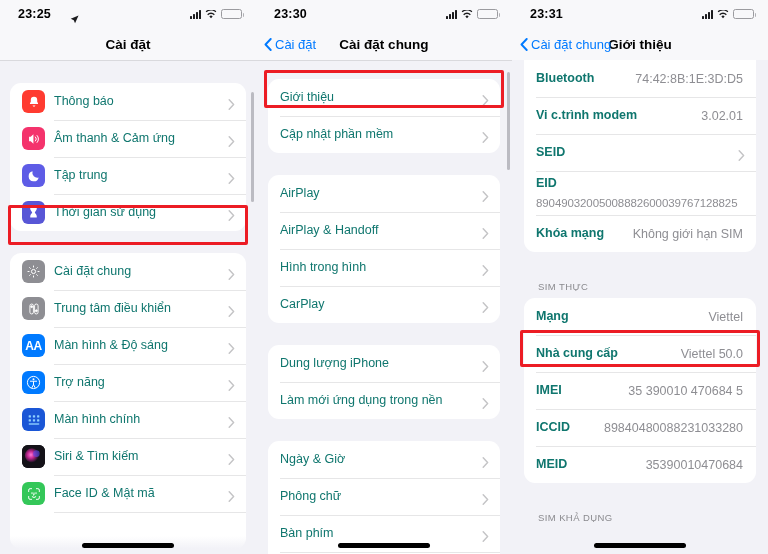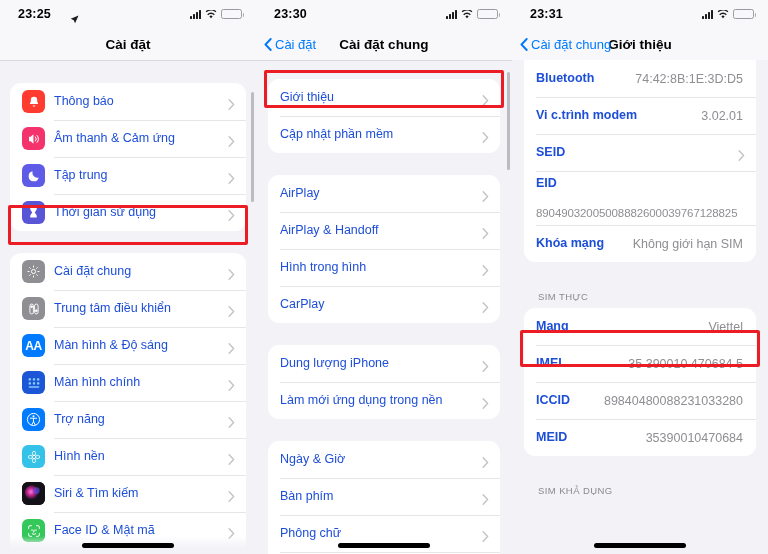--- a/index.html
+++ b/index.html
@@ -82,34 +82,34 @@
     height: 1px; background: rgba(60,60,67,.13);
   }
   .row.has-icon + .row.has-icon::before { left: 44px; }
   .ic {
     width: 23px; height: 23px; border-radius: 6px;
     margin-right: 9px; flex: none;
     display: flex; align-items: center; justify-content: center;
     color: #fff; font-size: 11px; font-weight: bold;
     overflow: hidden; position: relative;
   }
-  .label { font-size: 12.5px; color: #1d4ed8; flex: 1; line-height: 1.2; }
+  .label { font-size: 12.5px; color: #0f766e; flex: 1; line-height: 1.2; }
   .value { font-size: 12.5px; color: #8e8e93; margin-left: auto; padding-right: 2px; white-space: nowrap; }
   .chev {
     width: 7px; height: 11px; flex: none; margin-left: 6px;
   }
   .sect-head {
     font-size: 9.5px; color: #8a8a8e;
     letter-spacing: .4px;
     padding: 0 0 6px 14px;
     margin-top: 7px;
   }
   .stack { display: block; padding-top: 5px; padding-bottom: 6px; }
   .stack .label { font-weight: bold; font-size: 12.5px; }
-  .stack .sub { font-size: 11.5px; color: #8e8e93; margin-top: 16px; letter-spacing: -.1px; }
+  .stack .sub { font-size: 11.5px; color: #8e8e93; margin-top: 6px; letter-spacing: -.1px; }
   .row.bold .label { font-weight: bold; }
 
   
   .hl {
     position: absolute;
     border: 3px solid #ec1c24;
     border-radius: 2px;
     pointer-events: none;
     z-index: 30;
   }
@@ -249,67 +249,52 @@
               </svg>
           </span>
           <span class="label">Trung tâm điều khiển</span>
           <span class="chev"><svg viewBox="0 0 8 13" width="7" height="11">
                 <path d="M1.3 1 6.5 6.5 1.3 12" stroke="#c4c4c6" stroke-width="1.7" fill="none" stroke-linecap="round" stroke-linejoin="round"></path>
               </svg></span>
         </div>
         <div class="row has-icon">
           <span class="ic" style="background:#007aff;font-size:12px;letter-spacing:-.5px">AA</span>
           <span class="label">Màn hình &amp; Độ sáng</span>
+          <span class="chev"><svg viewBox="0 0 8 13" width="7" height="11">
+                <path d="M1.3 1 6.5 6.5 1.3 12" stroke="#c4c4c6" stroke-width="1.7" fill="none" stroke-linecap="round" stroke-linejoin="round"></path>
+              </svg></span>
+        </div>
+        <div class="row has-icon">
+          <span class="ic" style="background:#007aff">
+            <svg viewBox="0 0 24 24" width="17" height="17" fill="none" stroke="#fff" stroke-width="1.4">
+                <circle cx="12" cy="12" r="8.6"></circle>
+                <circle cx="12" cy="7.3" r="1.4" fill="#fff" stroke="none"></circle>
+                <path d="M7.6 10.2h8.8M12 10.8v4.2M12 15l-2.3 4.2M12 15l2.3 4.2" stroke-linecap="round"></path>
+              </svg>
+          </span>
+          <span class="label">Trợ năng</span>
           <span class="chev"><svg viewBox="0 0 8 13" width="7" height="11">
                 <path d="M1.3 1 6.5 6.5 1.3 12" stroke="#c4c4c6" stroke-width="1.7" fill="none" stroke-linecap="round" stroke-linejoin="round"></path>
               </svg></span>
         </div>
         <div class="row has-icon">
           <span class="ic" style="background:#1a56d6">
             <svg viewBox="0 0 24 24" width="16" height="16">
                 <g fill="#8fd0ff">
                   <rect x="4" y="5" width="3.4" height="3.4" rx=".8"></rect>
                   <rect x="10.3" y="5" width="3.4" height="3.4" rx=".8"></rect>
                   <rect x="16.6" y="5" width="3.4" height="3.4" rx=".8"></rect>
                   <rect x="4" y="10.9" width="3.4" height="3.4" rx=".8"></rect>
                   <rect x="10.3" y="10.9" width="3.4" height="3.4" rx=".8"></rect>
                   <rect x="16.6" y="10.9" width="3.4" height="3.4" rx=".8"></rect>
                   <rect x="4" y="16.6" width="16" height="3" rx="1.2" opacity=".7"></rect>
                 </g>
               </svg>
           </span>
           <span class="label">Màn hình chính</span>
-          <span class="chev"><svg viewBox="0 0 8 13" width="7" height="11">
-                <path d="M1.3 1 6.5 6.5 1.3 12" stroke="#c4c4c6" stroke-width="1.7" fill="none" stroke-linecap="round" stroke-linejoin="round"></path>
-              </svg></span>
-        </div>
-        <div class="row has-icon">
-          <span class="ic" style="background:#007aff">
-            <svg viewBox="0 0 24 24" width="17" height="17" fill="none" stroke="#fff" stroke-width="1.4">
-                <circle cx="12" cy="12" r="8.6"></circle>
-                <circle cx="12" cy="7.3" r="1.4" fill="#fff" stroke="none"></circle>
-                <path d="M7.6 10.2h8.8M12 10.8v4.2M12 15l-2.3 4.2M12 15l2.3 4.2" stroke-linecap="round"></path>
-              </svg>
-          </span>
-          <span class="label">Trợ năng</span>
-          <span class="chev"><svg viewBox="0 0 8 13" width="7" height="11">
-                <path d="M1.3 1 6.5 6.5 1.3 12" stroke="#c4c4c6" stroke-width="1.7" fill="none" stroke-linecap="round" stroke-linejoin="round"></path>
-              </svg></span>
-        </div>
-        <div class="row has-icon">
-          <span class="ic" style="background:#35c2e8">
-            <svg viewBox="0 0 24 24" width="16" height="16" fill="none" stroke="#fff" stroke-width="1.2">
-                <circle cx="12" cy="12" r="2.6"></circle>
-                <ellipse cx="12" cy="6.6" rx="2.4" ry="3.2"></ellipse>
-                <ellipse cx="12" cy="17.4" rx="2.4" ry="3.2"></ellipse>
-                <ellipse cx="6.6" cy="12" rx="3.2" ry="2.4"></ellipse>
-                <ellipse cx="17.4" cy="12" rx="3.2" ry="2.4"></ellipse>
-              </svg>
-          </span>
-          <span class="label">Hình nền</span>
           <span class="chev"><svg viewBox="0 0 8 13" width="7" height="11">
                 <path d="M1.3 1 6.5 6.5 1.3 12" stroke="#c4c4c6" stroke-width="1.7" fill="none" stroke-linecap="round" stroke-linejoin="round"></path>
               </svg></span>
         </div>
         <div class="row has-icon">
           <span class="ic" style="background:#111114">
             <svg viewBox="0 0 24 24" width="23" height="23">
                 <defs>
                   <radialGradient id="sg" cx="42%" cy="45%" r="55%">
                     <stop offset="0%" stop-color="#ff7ad9"></stop>
@@ -455,27 +440,27 @@
       <div class="gap-lg"></div>
 
       <div class="group">
         <div class="row">
           <span class="label">Ngày &amp; Giờ</span>
           <span class="chev"><svg viewBox="0 0 8 13" width="7" height="11">
                 <path d="M1.3 1 6.5 6.5 1.3 12" stroke="#c4c4c6" stroke-width="1.7" fill="none" stroke-linecap="round" stroke-linejoin="round"></path>
               </svg></span>
         </div>
         <div class="row">
+          <span class="label">Phông chữ</span>
+          <span class="chev"><svg viewBox="0 0 8 13" width="7" height="11">
+                <path d="M1.3 1 6.5 6.5 1.3 12" stroke="#c4c4c6" stroke-width="1.7" fill="none" stroke-linecap="round" stroke-linejoin="round"></path>
+              </svg></span>
+        </div>
+        <div class="row">
           <span class="label">Bàn phím</span>
-          <span class="chev"><svg viewBox="0 0 8 13" width="7" height="11">
-                <path d="M1.3 1 6.5 6.5 1.3 12" stroke="#c4c4c6" stroke-width="1.7" fill="none" stroke-linecap="round" stroke-linejoin="round"></path>
-              </svg></span>
-        </div>
-        <div class="row">
-          <span class="label">Phông chữ</span>
           <span class="chev"><svg viewBox="0 0 8 13" width="7" height="11">
                 <path d="M1.3 1 6.5 6.5 1.3 12" stroke="#c4c4c6" stroke-width="1.7" fill="none" stroke-linecap="round" stroke-linejoin="round"></path>
               </svg></span>
         </div>
         <div class="row">
           
           
         </div>
 
       </div>
@@ -547,20 +532,24 @@
 
       <div class="gap-lg"></div>
       <div class="sect-head">SIM THỰC</div>
 
       <div class="group">
         <div class="row bold">
           <span class="label">Mạng</span>
           <span class="value">Viettel</span>
         </div>
         <div class="row bold">
+          <span class="label">Nhà cung cấp</span>
+          <span class="value">Viettel 50.0</span>
+        </div>
+        <div class="row bold">
           <span class="label">IMEI</span>
           <span class="value">35 390010 470684 5</span>
         </div>
         <div class="row bold">
           <span class="label">ICCID</span>
           <span class="value">89840480088231033280</span>
         </div>
         <div class="row bold">
           <span class="label">MEID</span>
           <span class="value">35390010470684</span>

